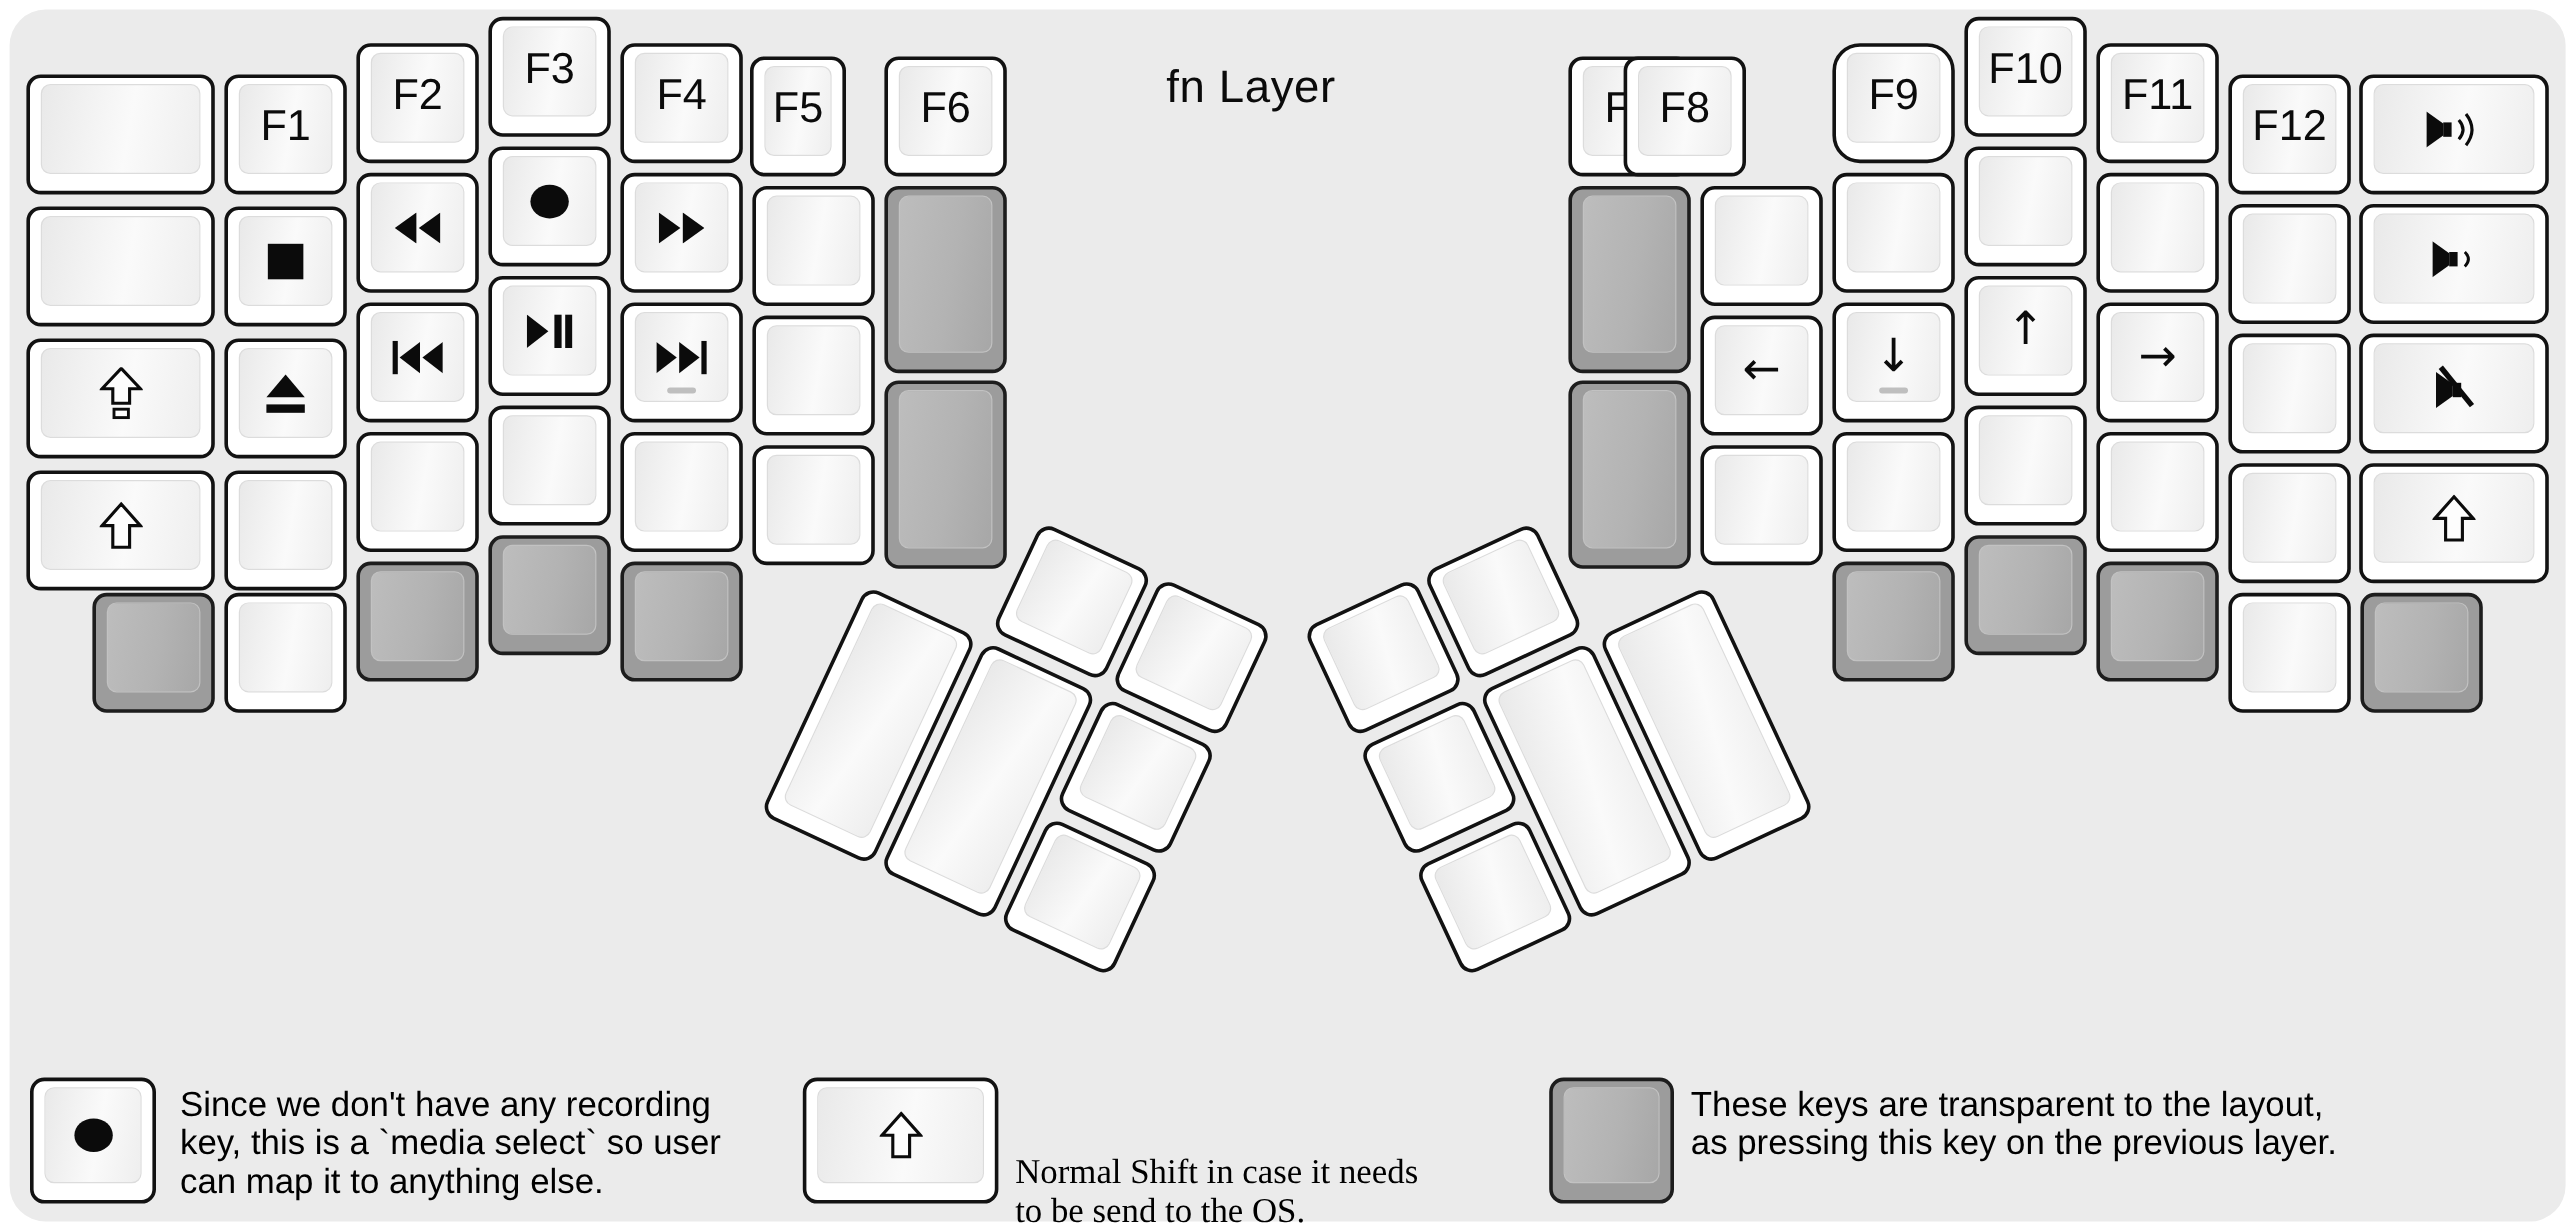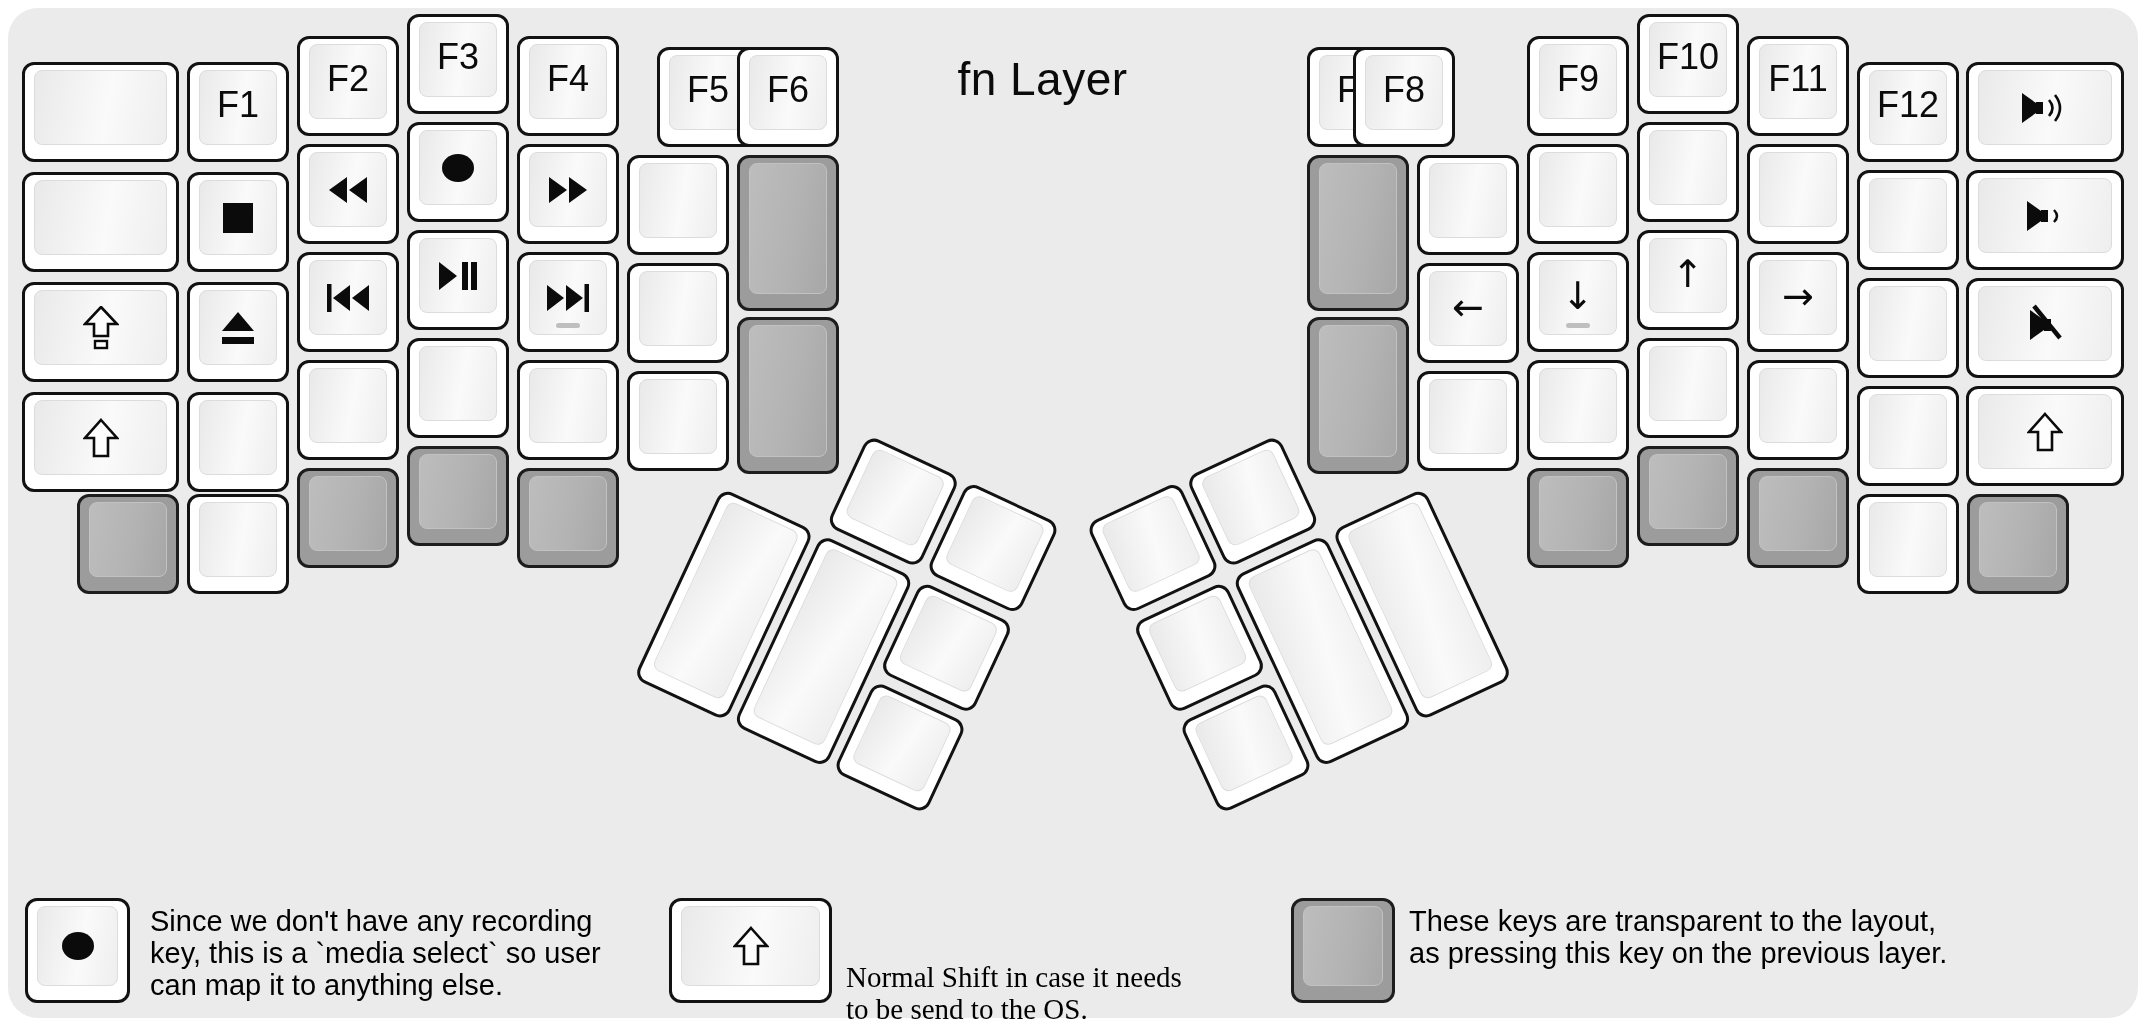--- a/index.html
+++ b/index.html
@@ -1,20 +1,20 @@
 <!DOCTYPE html>
 <html><head>
 <meta charset="utf-8">
 <style>
   html,body{margin:0;padding:0;background:#ffffff;}
   #canvas{position:relative;width:2146px;height:1026px;background:#ffffff;overflow:hidden;
           font-family:"Liberation Sans","DejaVu Sans",sans-serif;}
   #panel{position:absolute;left:8px;top:8px;width:2130px;height:1010px;background:#ebebeb;border-radius:30px;}
   .title{position:absolute;left:900px;top:52px;width:285px;text-align:center;
-         font-size:46px;color:#0b0b0b;letter-spacing:0.5px;}
+         font-size:38px;color:#0b0b0b;letter-spacing:0.5px;}
   .key{position:absolute;background:#ffffff;border:3px solid #121212;border-radius:12px;box-sizing:border-box;}
   .key .top{position:absolute;left:9px;right:9px;top:5px;bottom:14px;border-radius:8px;
             background:linear-gradient(100deg,#e9e9e9,#fafafa 55%,#eeeeee);
             border:1.5px solid #dcdcdc;display:flex;align-items:center;justify-content:center;}
   .key.gray{background:#9c9c9c;border-color:#1d1d1d;}
   .key.gray .top{background:linear-gradient(100deg,#bdbdbd,#b3b3b3 55%,#a7a7a7);border-color:#c2c2c2;}
   .klabel{font-size:36px;color:#0b0b0b;transform:translateY(-3px);}
   .arrow-glyph{font-size:38px;color:#0b0b0b;font-family:"DejaVu Sans",sans-serif;line-height:1;transform:translateY(-2px);}
   .homing{position:absolute;bottom:6px;left:50%;transform:translateX(-50%);
           width:24px;height:5px;border-radius:3px;background:#bfbfbf;}
@@ -142,21 +142,21 @@
             <path d="M0 1 L17 14 L0 27 Z" fill="#0b0b0b"></path>
             <path d="M19 1 L36 14 L19 27 Z" fill="#0b0b0b"></path>
             <rect x="37.5" y="0" width="4.5" height="28" fill="#0b0b0b"></rect>
           </svg>
           <div class="homing"></div>
         </div>
       </div>
       <div class="key" style="left: 517px; top: 360px; width: 102px; height: 100px;">
         <div class="top"></div>
       </div>
-      <div class="key" style="left: 657px; top: 47px; width: 102px; height: 100px;">
+      <div class="key" style="left: 625px; top: 47px; width: 80px; height: 100px;">
         <div class="top">
           <span class="klabel">F5</span>
         </div>
       </div>
       <div class="key" style="left: 627px; top: 155px; width: 102px; height: 100px;">
         <div class="top"></div>
       </div>
       <div class="key" style="left: 627px; top: 263px; width: 102px; height: 100px;">
         <div class="top"></div>
       </div>
@@ -209,21 +209,21 @@
         <div class="top"></div>
       </div>
       <div class="key" style="left: 1417px; top: 263px; width: 102px; height: 100px;">
         <div class="top">
           <span class="arrow-glyph">←</span>
         </div>
       </div>
       <div class="key" style="left: 1417px; top: 371px; width: 102px; height: 100px;">
         <div class="top"></div>
       </div>
-      <div class="key" style="left: 1527px; top: 36px; width: 102px; height: 100px;">
+      <div class="key" style="left: 1527px; top: 36px; width: 102px; height: 100px; border-radius: 23px;">
         <div class="top">
           <span class="klabel">F9</span>
         </div>
       </div>
       <div class="key" style="left: 1527px; top: 144px; width: 102px; height: 100px;">
         <div class="top"></div>
       </div>
       <div class="key" style="left: 1527px; top: 252px; width: 102px; height: 100px;">
         <div class="top">
           <span class="arrow-glyph">↓</span>

